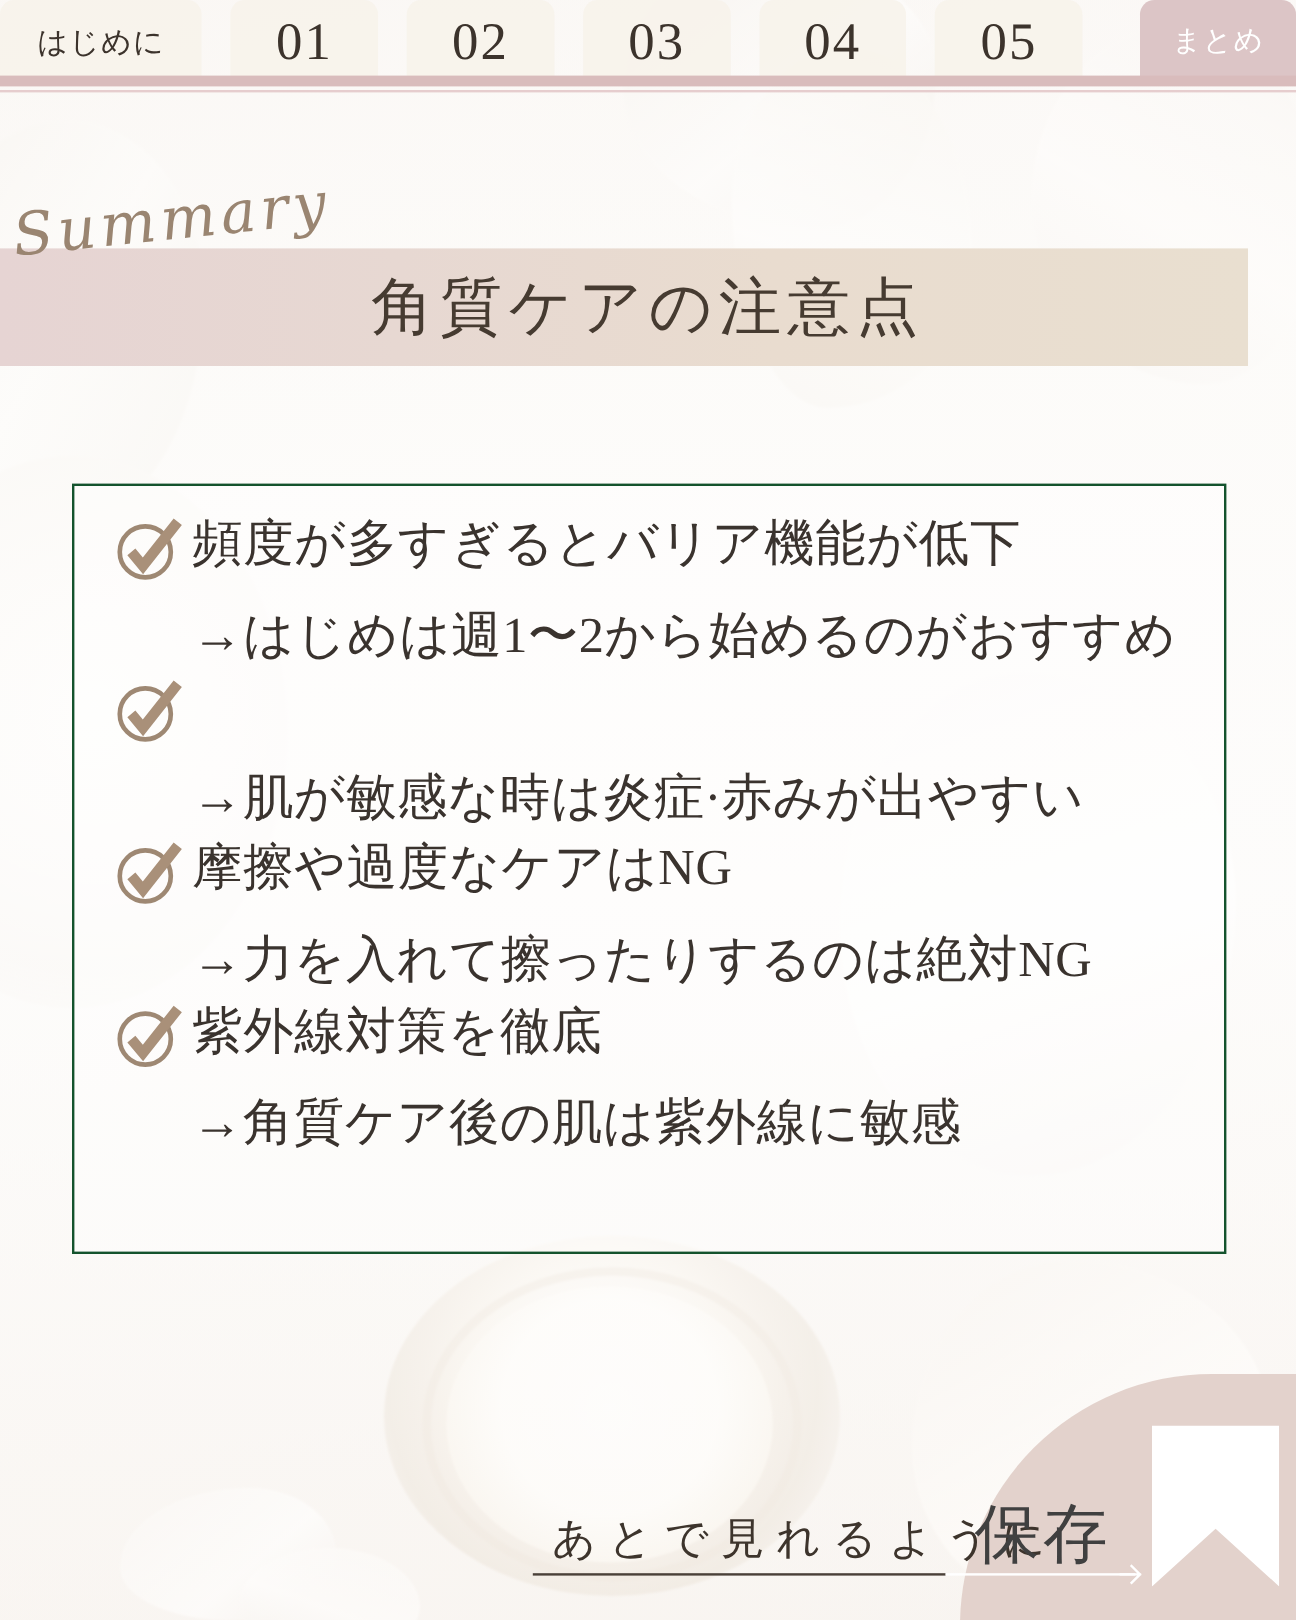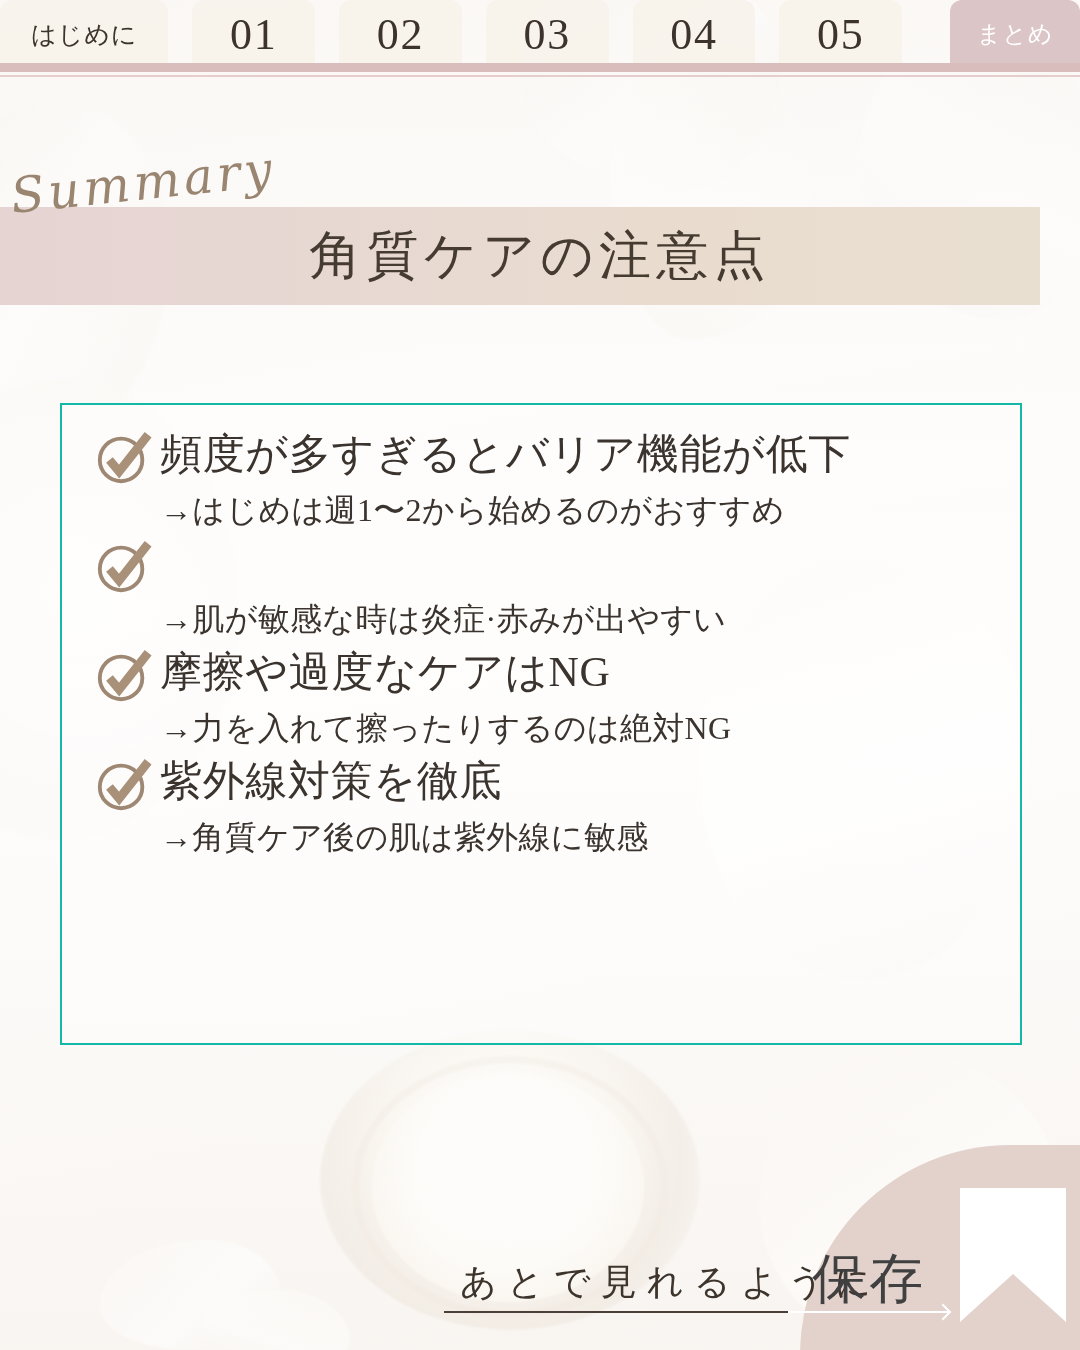--- a/index.html
+++ b/index.html
@@ -163,21 +163,21 @@
     transform:rotate(-6deg);
     transform-origin:left bottom;
     z-index:5;
     white-space:nowrap;
   }
 
   
   .card {
     position:absolute; left:60px; top:403px;
     width:962px; height:642px;
-    border:2px solid #14b8a6;
+    border:2px solid #14532d;
     background:rgba(255,255,255,.34);
     z-index:5;
     padding:22px 0 0 0;
   }
   .items { display:flex; flex-direction:column; }
 
   .item { position:relative; padding:0 0 0 32px; margin-bottom:6px; }
   .item-head { display:flex; align-items:flex-start; }
 
   .check-icon {
@@ -187,23 +187,23 @@
     position:relative;
   }
   .check-icon svg { display:block; width:58px; height:58px; overflow:visible; }
 
   .item-title {
     font-size:42px; line-height:1.22;
     color:#3a332e; letter-spacing:.015em;
     padding-top:2px;
   }
   .item-sub {
-    font-size:32px; line-height:1.22;
+    font-size:42px; line-height:1.22;
     color:#3a332e; letter-spacing:.01em;
-    margin-left:66px; margin-top:4px;
+    margin-left:66px; margin-top:18px;
   }
 
   
   .save-blob {
     position:absolute;
     left:800px; top:1145px;
     width:420px; height:300px;
     background:#e3d2cc;
     border-radius:210px 0 0 0;
     z-index:3;

